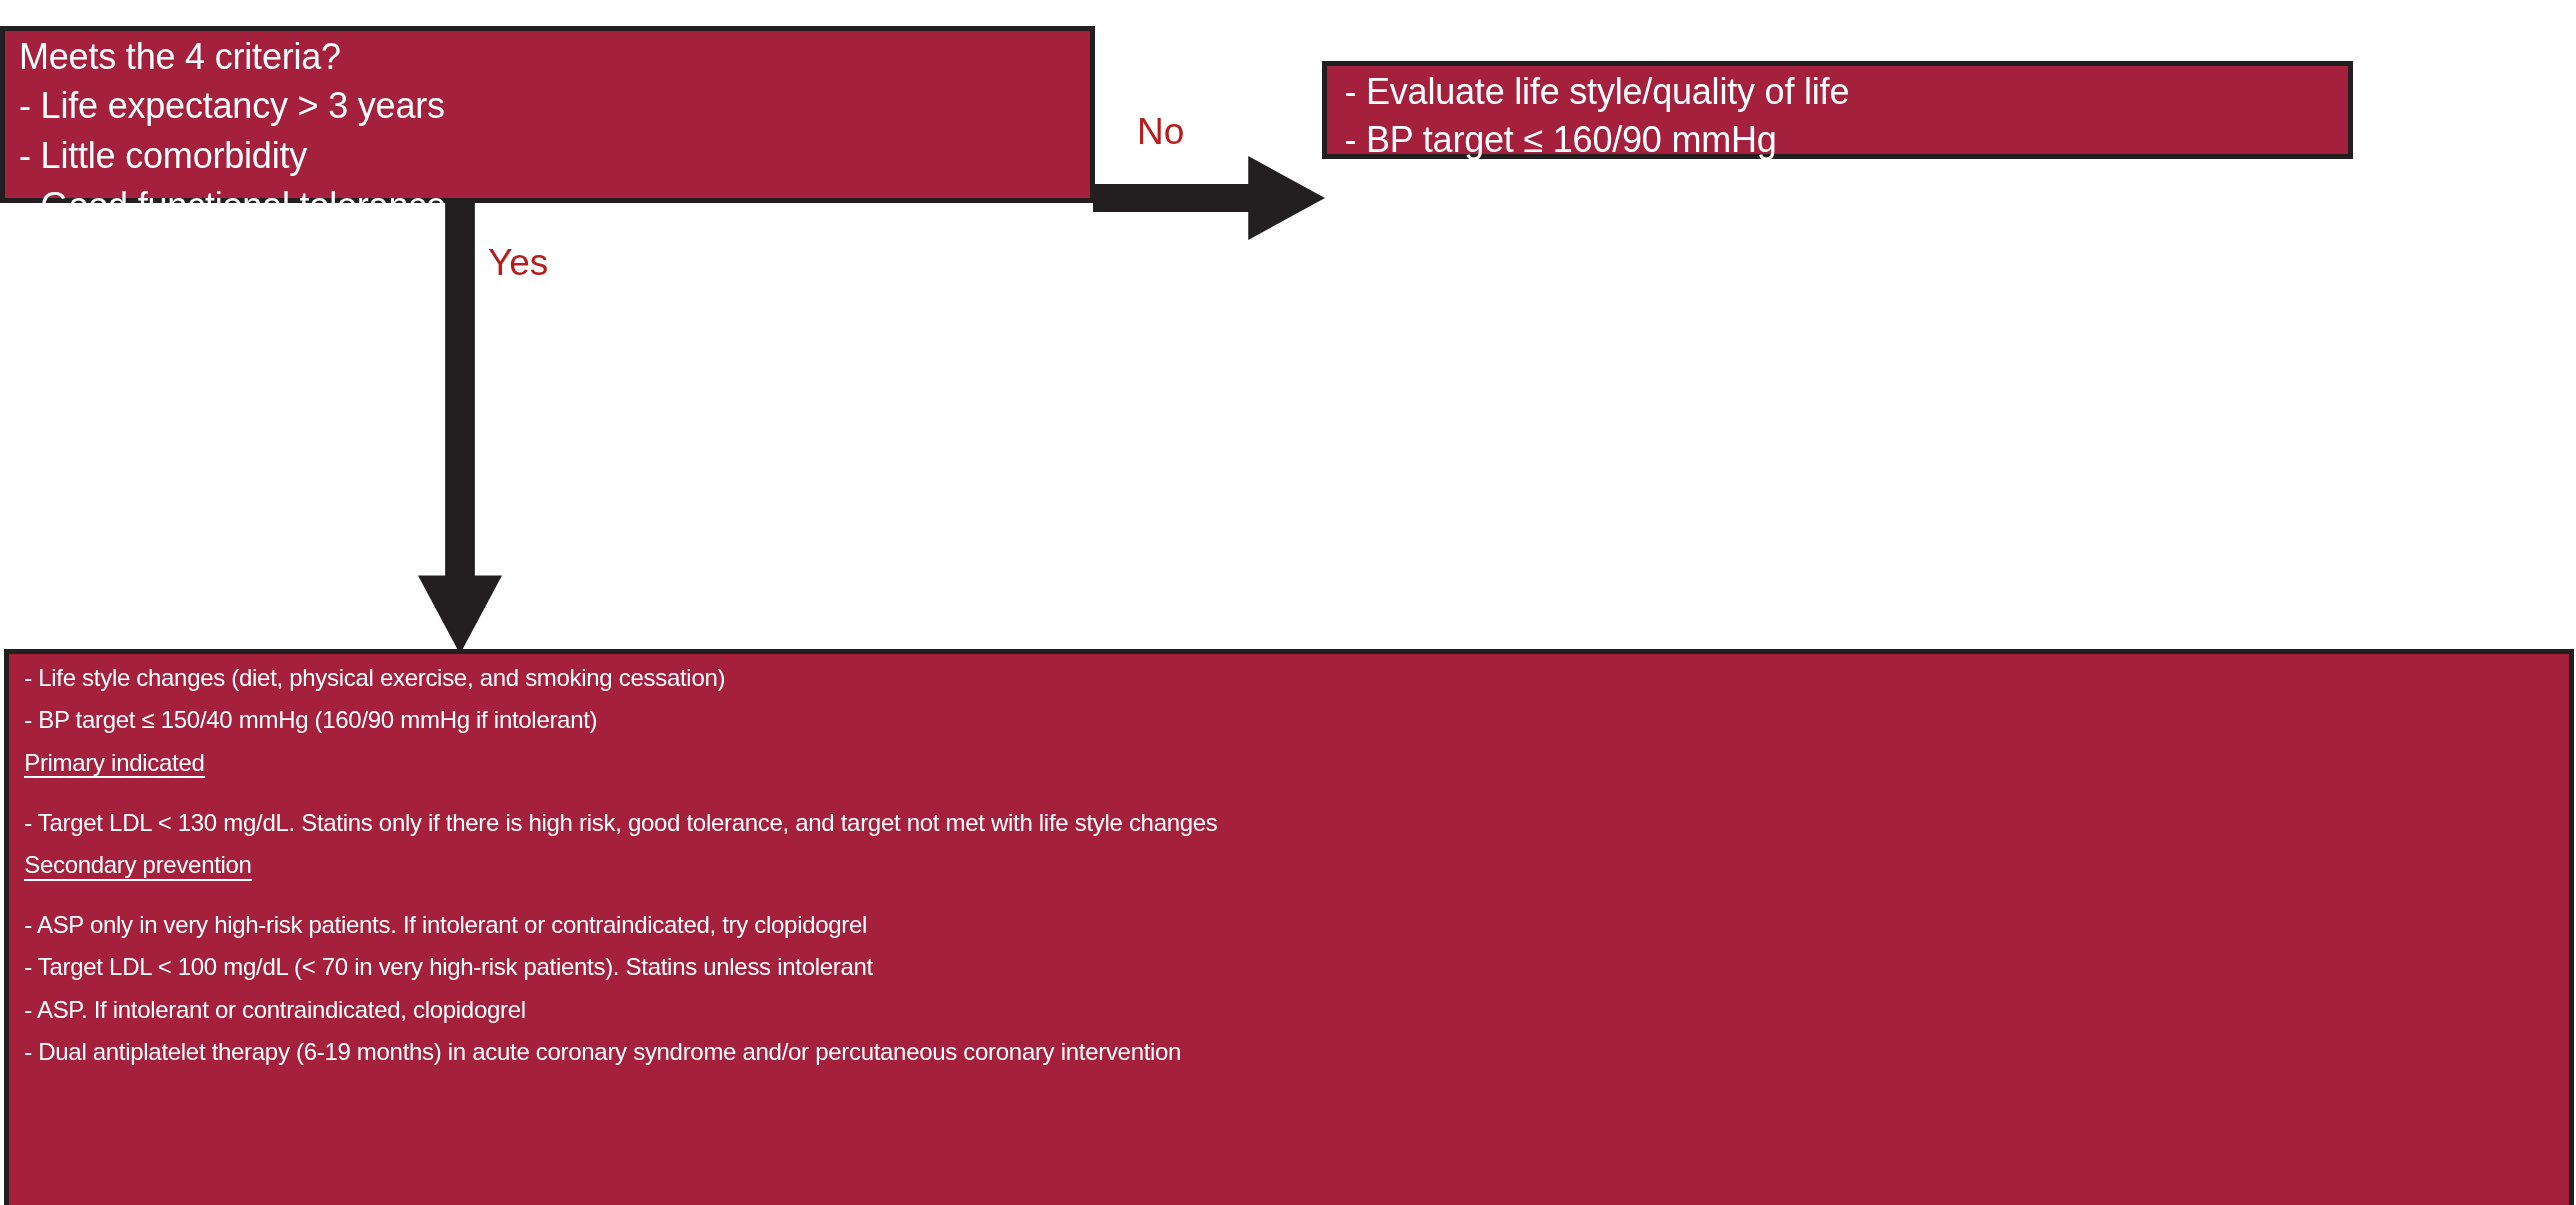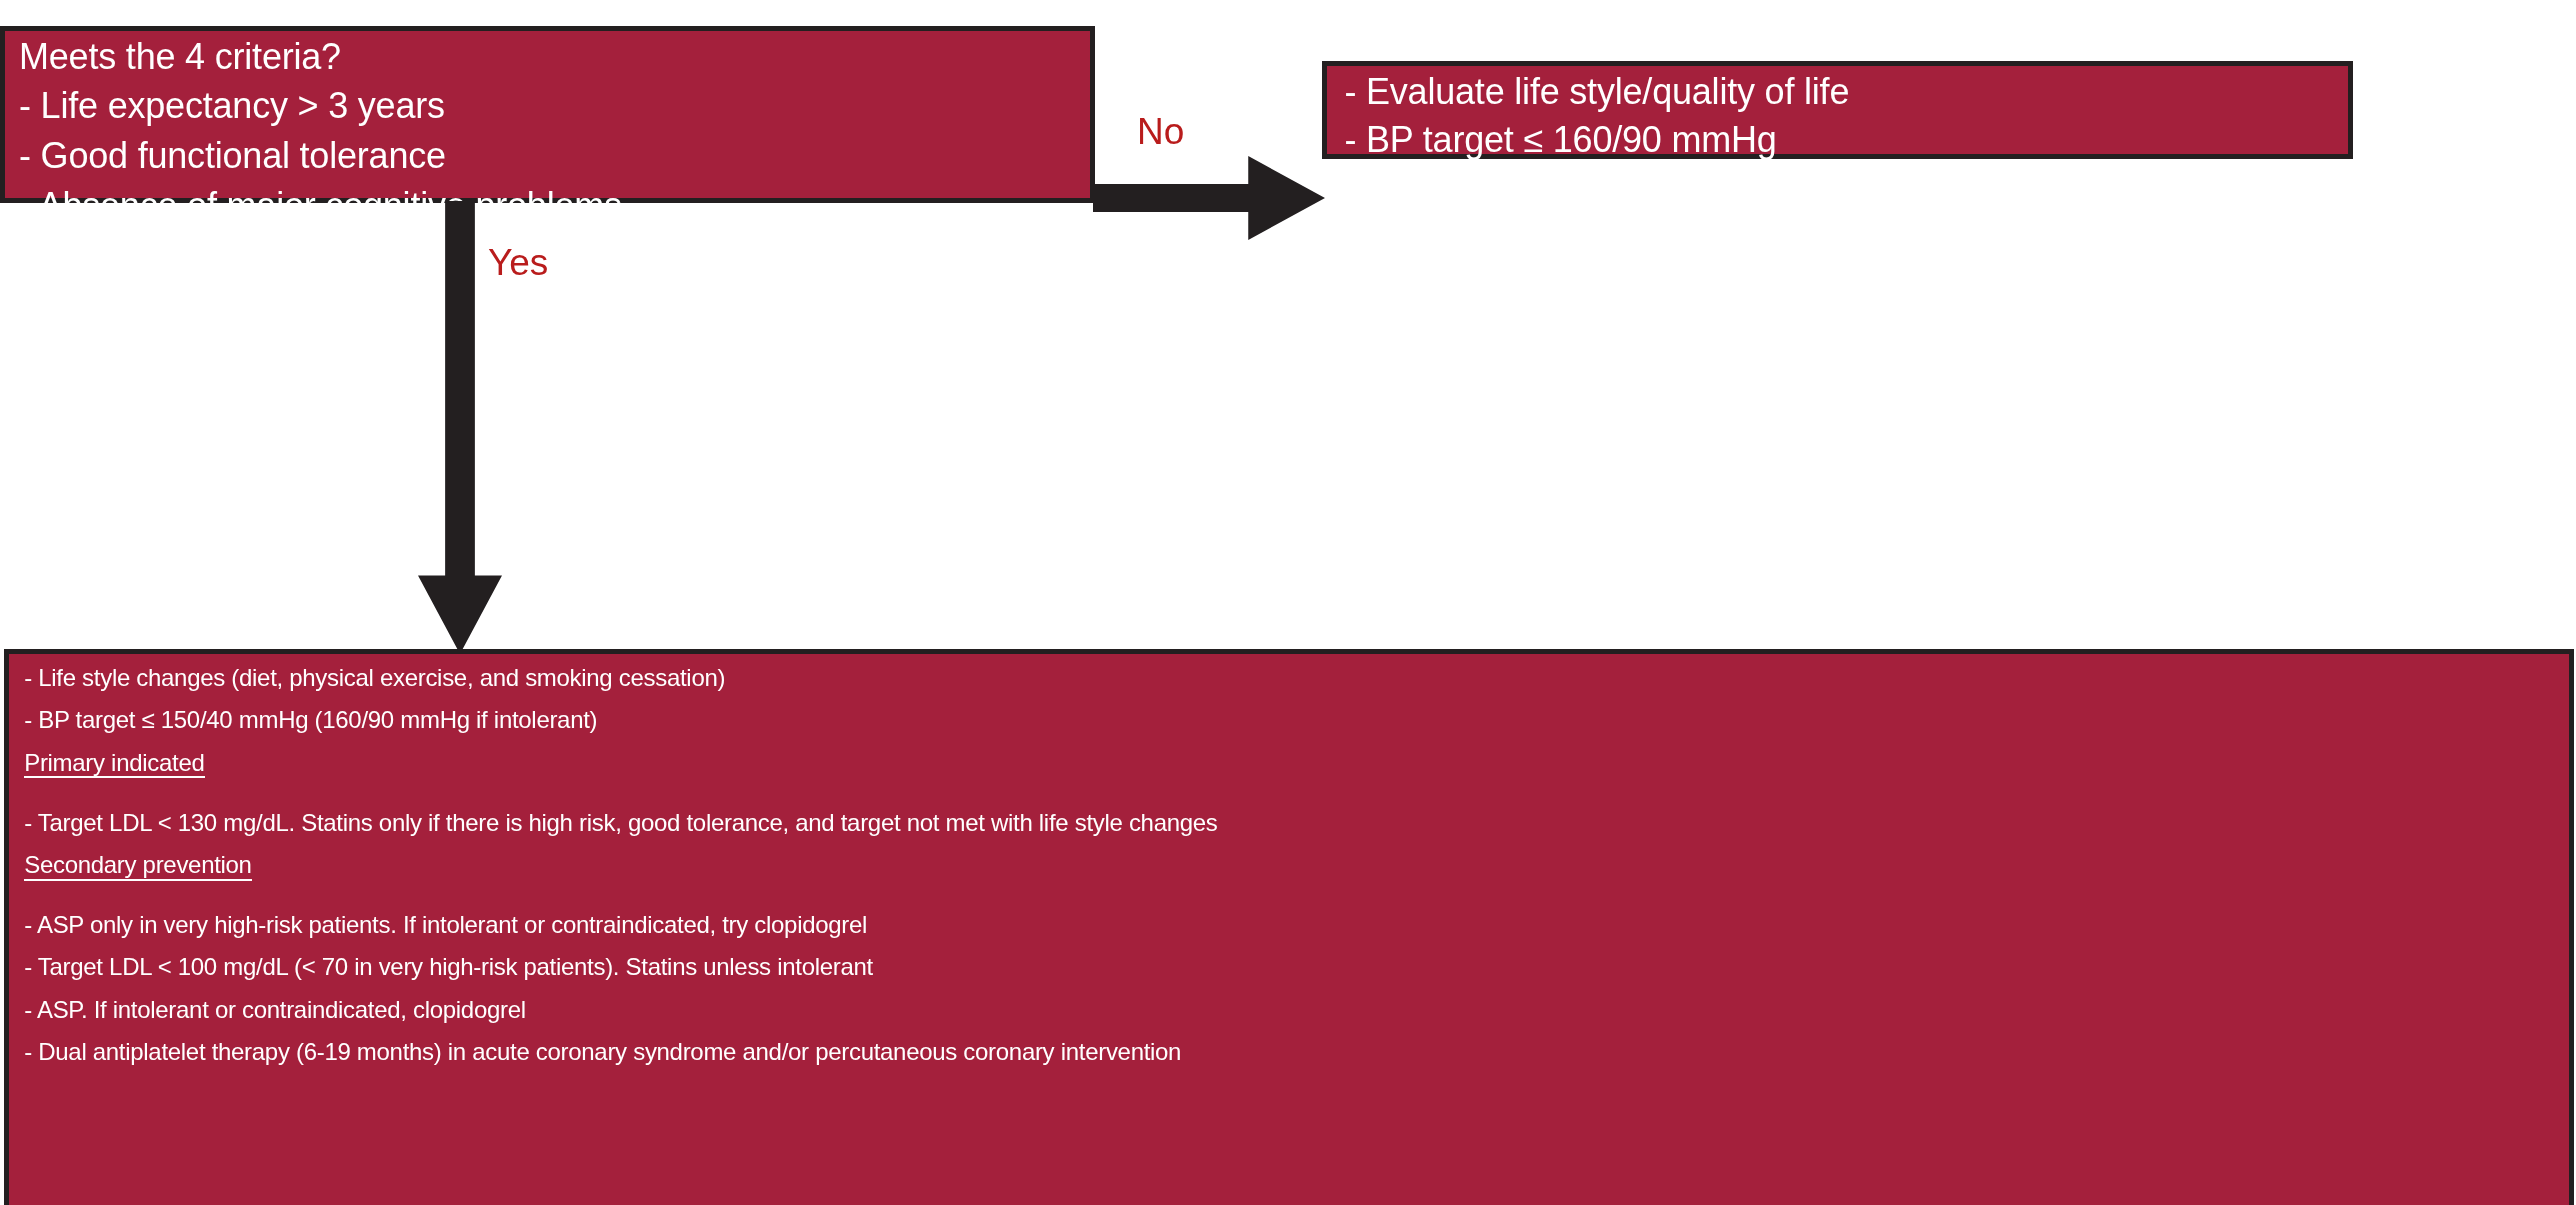--- a/index.html
+++ b/index.html
@@ -113,20 +113,21 @@
   #label-yes { left: 488px; top: 218px; }
 </style>
 </head>
 <body>
 
 <div id="canvas">
 
   <div class="box" id="box-criteria">
     <div class="line">Meets the 4 criteria?</div>
     <div class="line">- Life expectancy &gt; 3 years</div>
+    <div class="line">- Little comorbidity</div>
     <div class="line">- Good functional tolerance</div>
     <div class="line">- Absence of major cognitive problems</div>
   </div>
 
   <svg id="arrow-no" viewBox="0 0 266 96" preserveAspectRatio="none">
     <polygon points="0,32 178,32 178,0 266,48 178,96 178,64 0,64" fill="#231f20"></polygon>
   </svg>
   <div class="arrow-label" id="label-no">No</div>
 
   <svg id="arrow-yes" viewBox="0 0 96 520" preserveAspectRatio="none">

